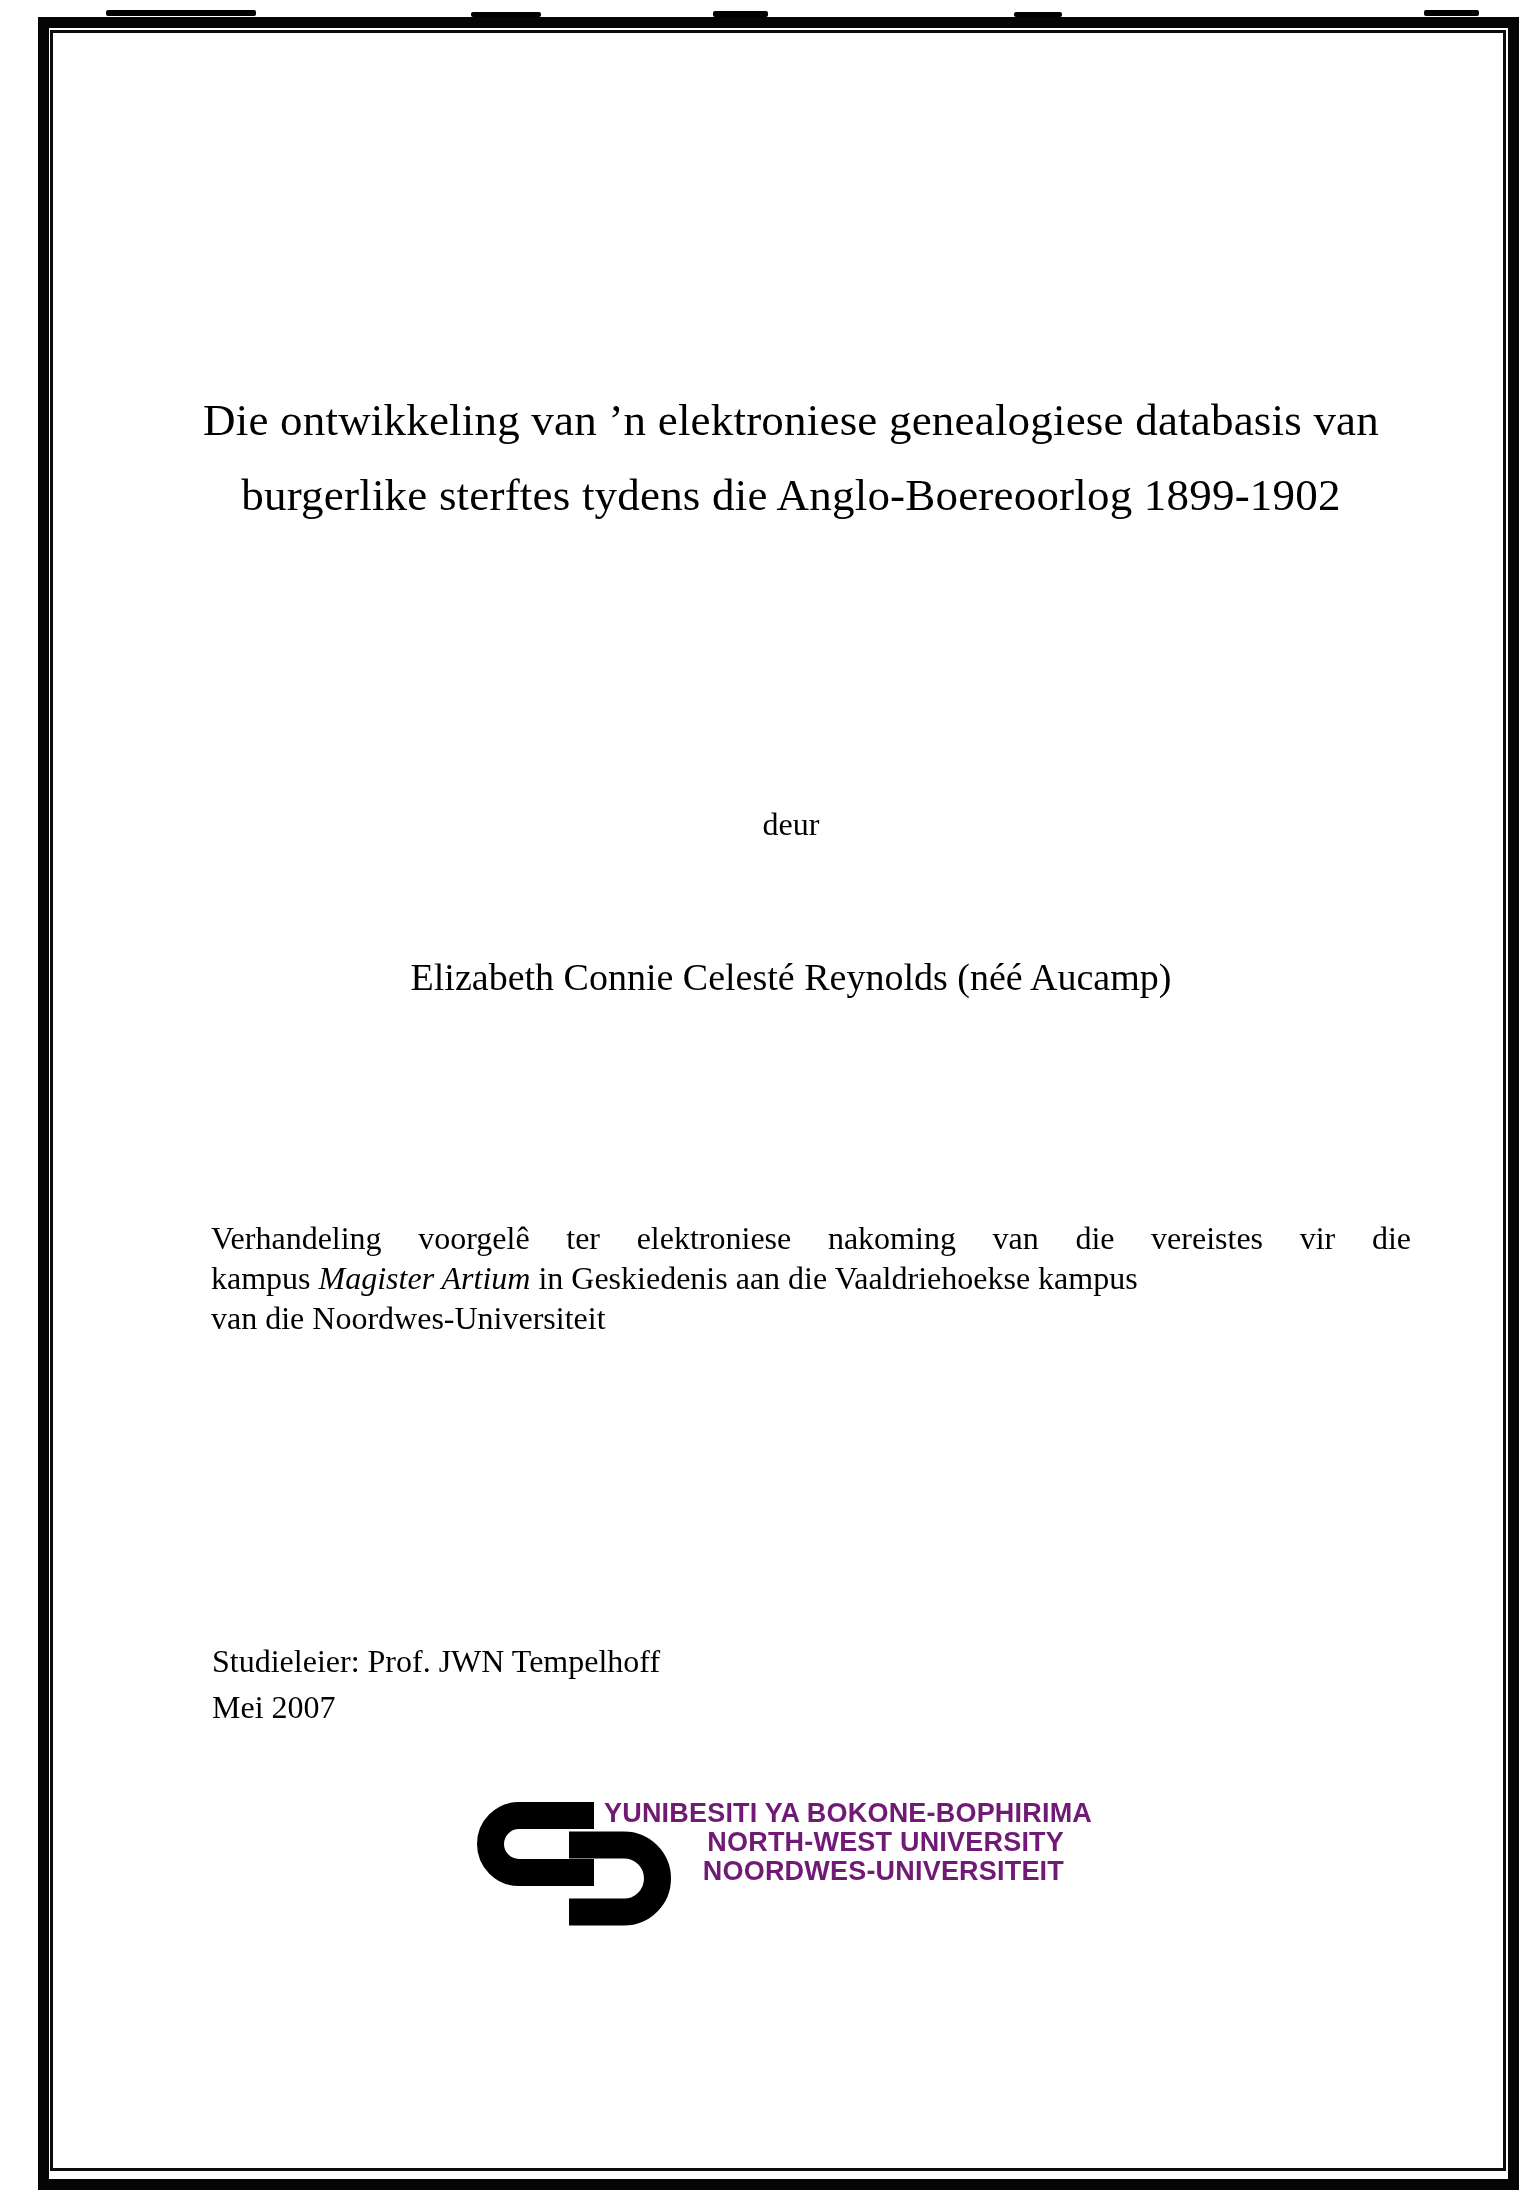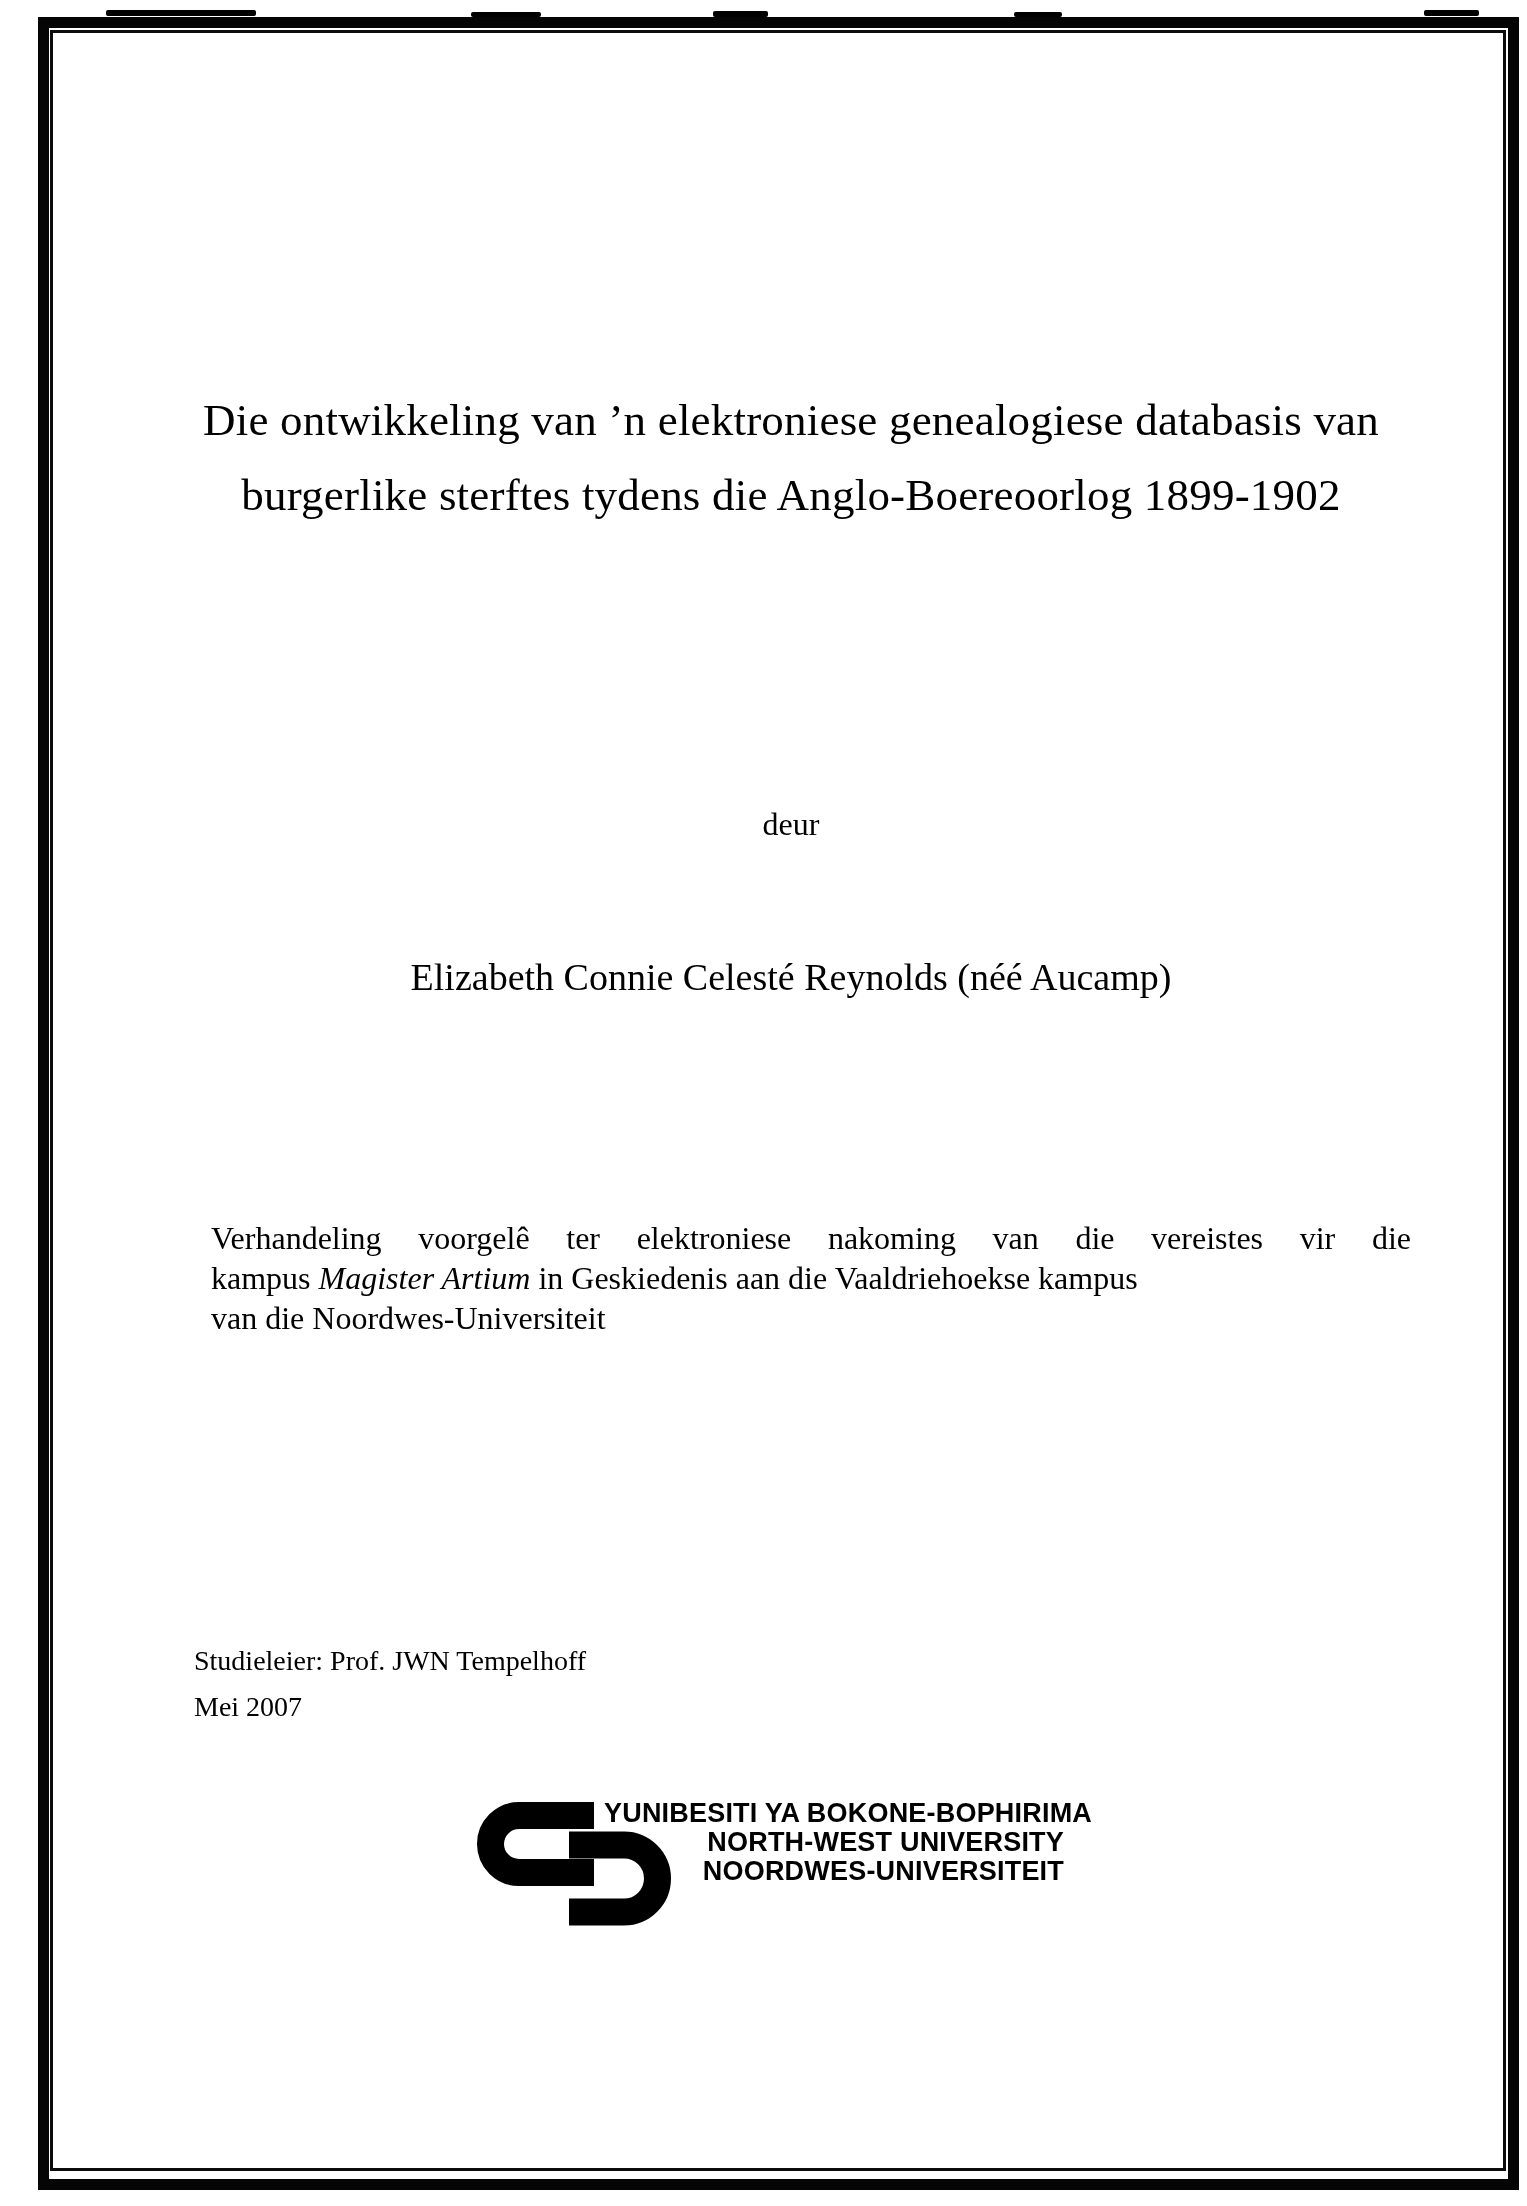--- a/index.html
+++ b/index.html
@@ -36,31 +36,31 @@
   .author-line{font-size:38px;line-height:42px;}
 
   .para{
     position:absolute;left:195px;width:1200px;
     font-size:32px;line-height:40px;
   }
   .para .just{text-align:justify;text-align-last:justify;}
   .para .it{font-style:italic;}
 
   .supervisor{
-    position:absolute;left:178px;top:1638px;
-    font-size:28px;line-height:46px;
+    position:absolute;left:196px;top:1638px;
+    font-size:32px;line-height:46px;
   }
 
   .logo-mark{position:absolute;left:458px;top:1801px;}
   .logo-text{
     position:absolute;left:588px;top:1799px;width:460px;
     font-family:"Liberation Sans", sans-serif;
     font-weight:700;font-size:27px;line-height:29px;
     letter-spacing:0.2px;text-align:right;white-space:nowrap;
-    color:#000000;
+    color:#701a75;
   }
 </style>
 </head>
 <body>
 
 <div class="page">
 
   <div class="scan-dash" style="left:90px;top:10px;width:150px;height:6px;"></div>
   <div class="scan-dash" style="left:455px;top:12px;width:70px;height:5px;"></div>
   <div class="scan-dash" style="left:697px;top:11px;width:55px;height:6px;"></div>

